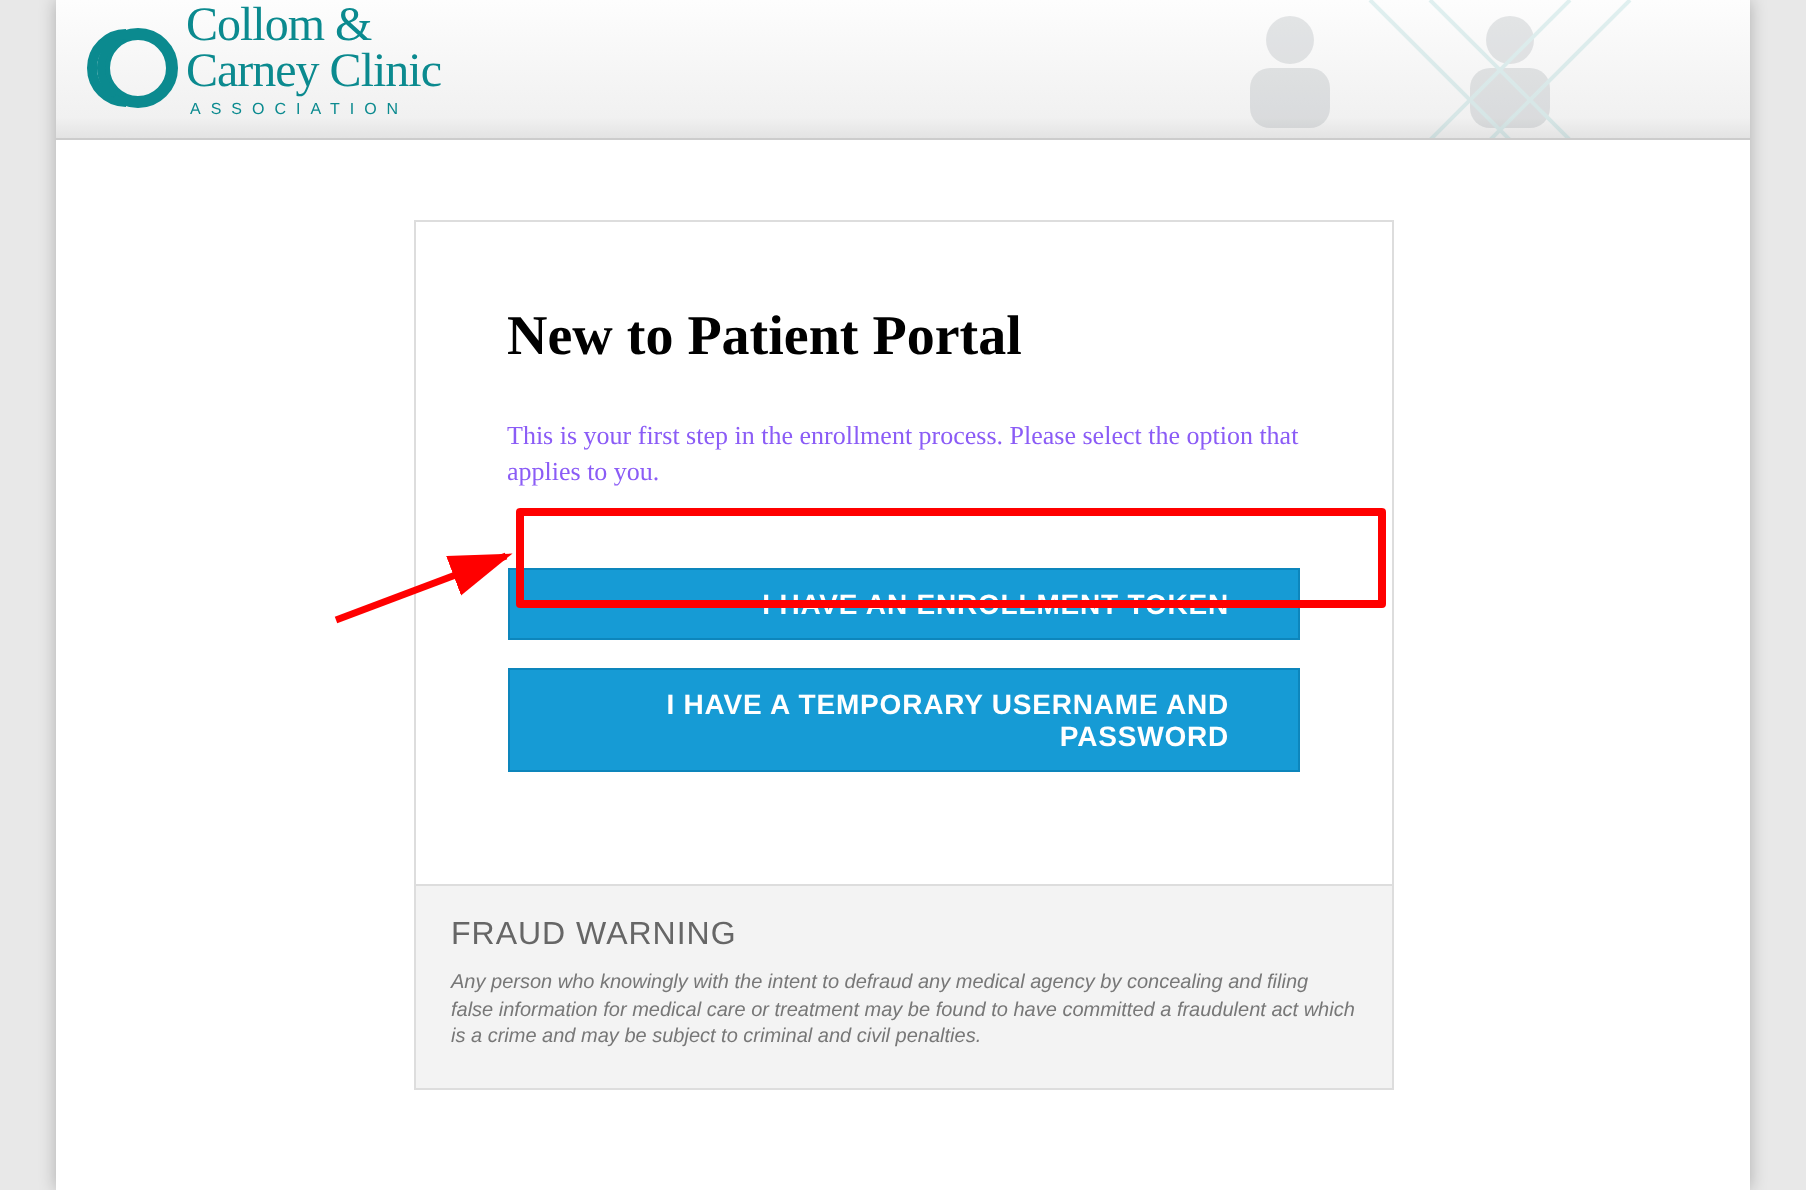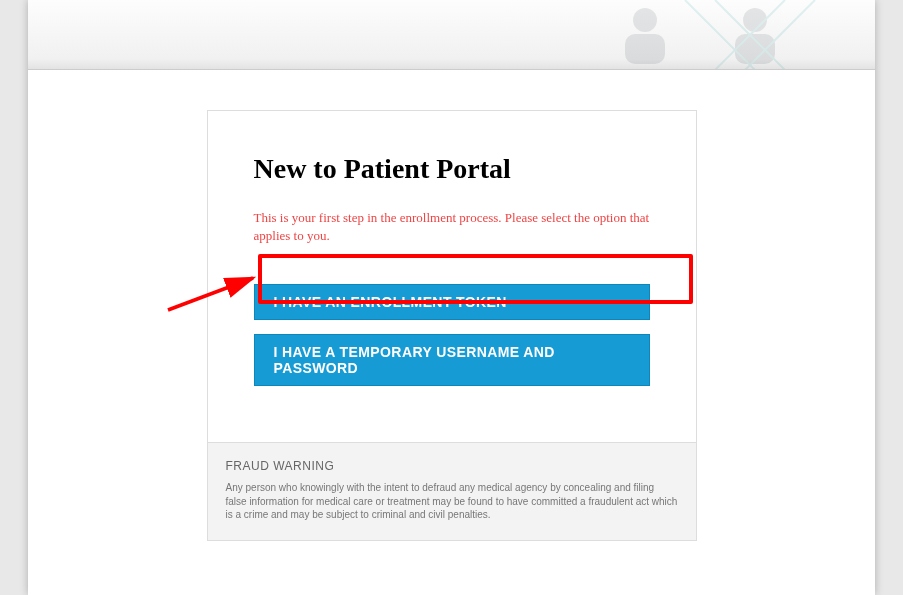--- a/index.html
+++ b/index.html
@@ -78,37 +78,37 @@
   }
   .card-title {
     font-family: Georgia, 'Times New Roman', serif;
     font-size: 28px;
     color:#000;
     margin-bottom:24px;
   }
   .card-desc {
     font-family: Georgia, 'Times New Roman', serif;
     font-size: 13px;
-    color:#ef4444;
+    color:#8b5cf6;
     margin-bottom:40px;
     line-height:1.35;
   }
   .btn {
     display:block;
     width:100%;
     background:#169bd5;
     border:1px solid #0d86bc;
     color:#fff;
     font-family: Arial, Helvetica, sans-serif;
     font-weight:bold;
     font-size:14px;
     letter-spacing:0.4px;
-    padding:9px 19px;
+    padding:9px 34px;
     margin-bottom:14px;
-    text-align:left;
+    text-align:right;
     cursor:pointer;
   }
   .btn:last-child{ margin-bottom:16px; }
   .highlight-box {
     position:absolute;
     border:4px solid #ff0000;
     pointer-events:none;
     left:230px;
     top:254px;
     width:435px;
@@ -125,38 +125,55 @@
   }
   .fraud-box {
     width:490px;
     background:#f3f3f3;
     border:1px solid #ddd;
     border-top:none;
     padding:16px 18px 18px 18px;
   }
   .fraud-title {
     font-family: Arial, sans-serif;
-    font-size:12px;
+    font-size:16px;
     color:#666;
     letter-spacing:0.5px;
     margin-bottom:8px;
   }
   .fraud-text {
     font-family: Arial, sans-serif;
     font-size:10px;
     color:#777;
     line-height:1.35;
+    font-style:italic;
   }
 </style>
 </head>
 <body>
 
 <div class="page-wrap">
 
   <div class="header-band">
+    <div class="logo">
+      <div class="logo-mark">
+        <svg viewBox="0 0 46 46">
+          <circle cx="26" cy="23" r="17" fill="none" stroke="#0b8a8f" stroke-width="6"></circle>
+          <path d="M20 6 A17 17 0 0 0 20 40" fill="none" stroke="#0b8a8f" stroke-width="5"></path>
+          <path d="M15 10 A15 15 0 0 0 15 36" fill="none" stroke="#0b8a8f" stroke-width="4"></path>
+        </svg>
+      </div>
+      <div>
+        <div class="logo-text">
+          <span>Collom &amp;</span>
+          <span class="line2">Carney Clinic</span>
+        </div>
+        <span class="logo-assoc">ASSOCIATION</span>
+      </div>
+    </div>
     <svg class="header-graphic" viewBox="0 0 300 70">
       <circle cx="70" cy="20" r="12" fill="#5b6770"></circle>
       <rect x="50" y="34" width="40" height="30" rx="10" fill="#5b6770"></rect>
       <circle cx="180" cy="20" r="12" fill="#5b6770"></circle>
       <rect x="160" y="34" width="40" height="30" rx="10" fill="#5b6770"></rect>
       <line x1="110" y1="0" x2="180" y2="70" stroke="#4aa" stroke-width="2"></line>
       <line x1="140" y1="0" x2="210" y2="70" stroke="#4aa" stroke-width="2"></line>
       <line x1="210" y1="0" x2="140" y2="70" stroke="#4aa" stroke-width="2"></line>
       <line x1="240" y1="0" x2="170" y2="70" stroke="#4aa" stroke-width="2"></line>
     </svg>

